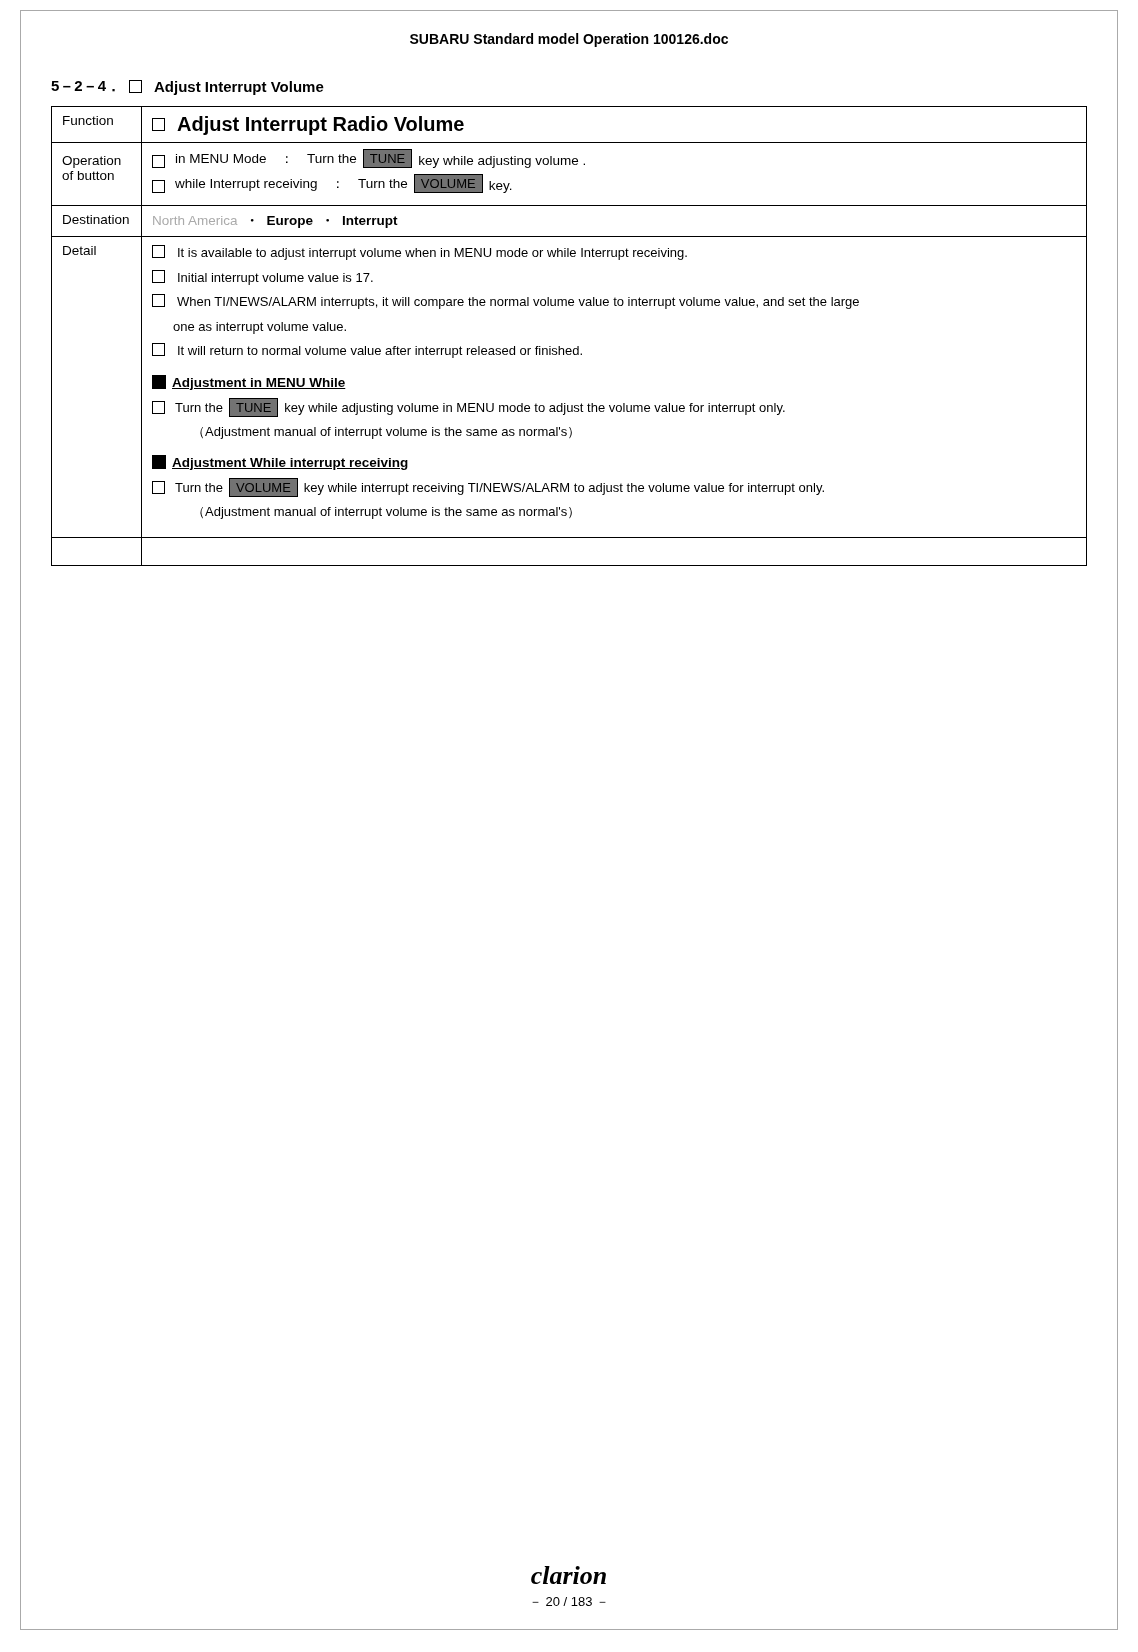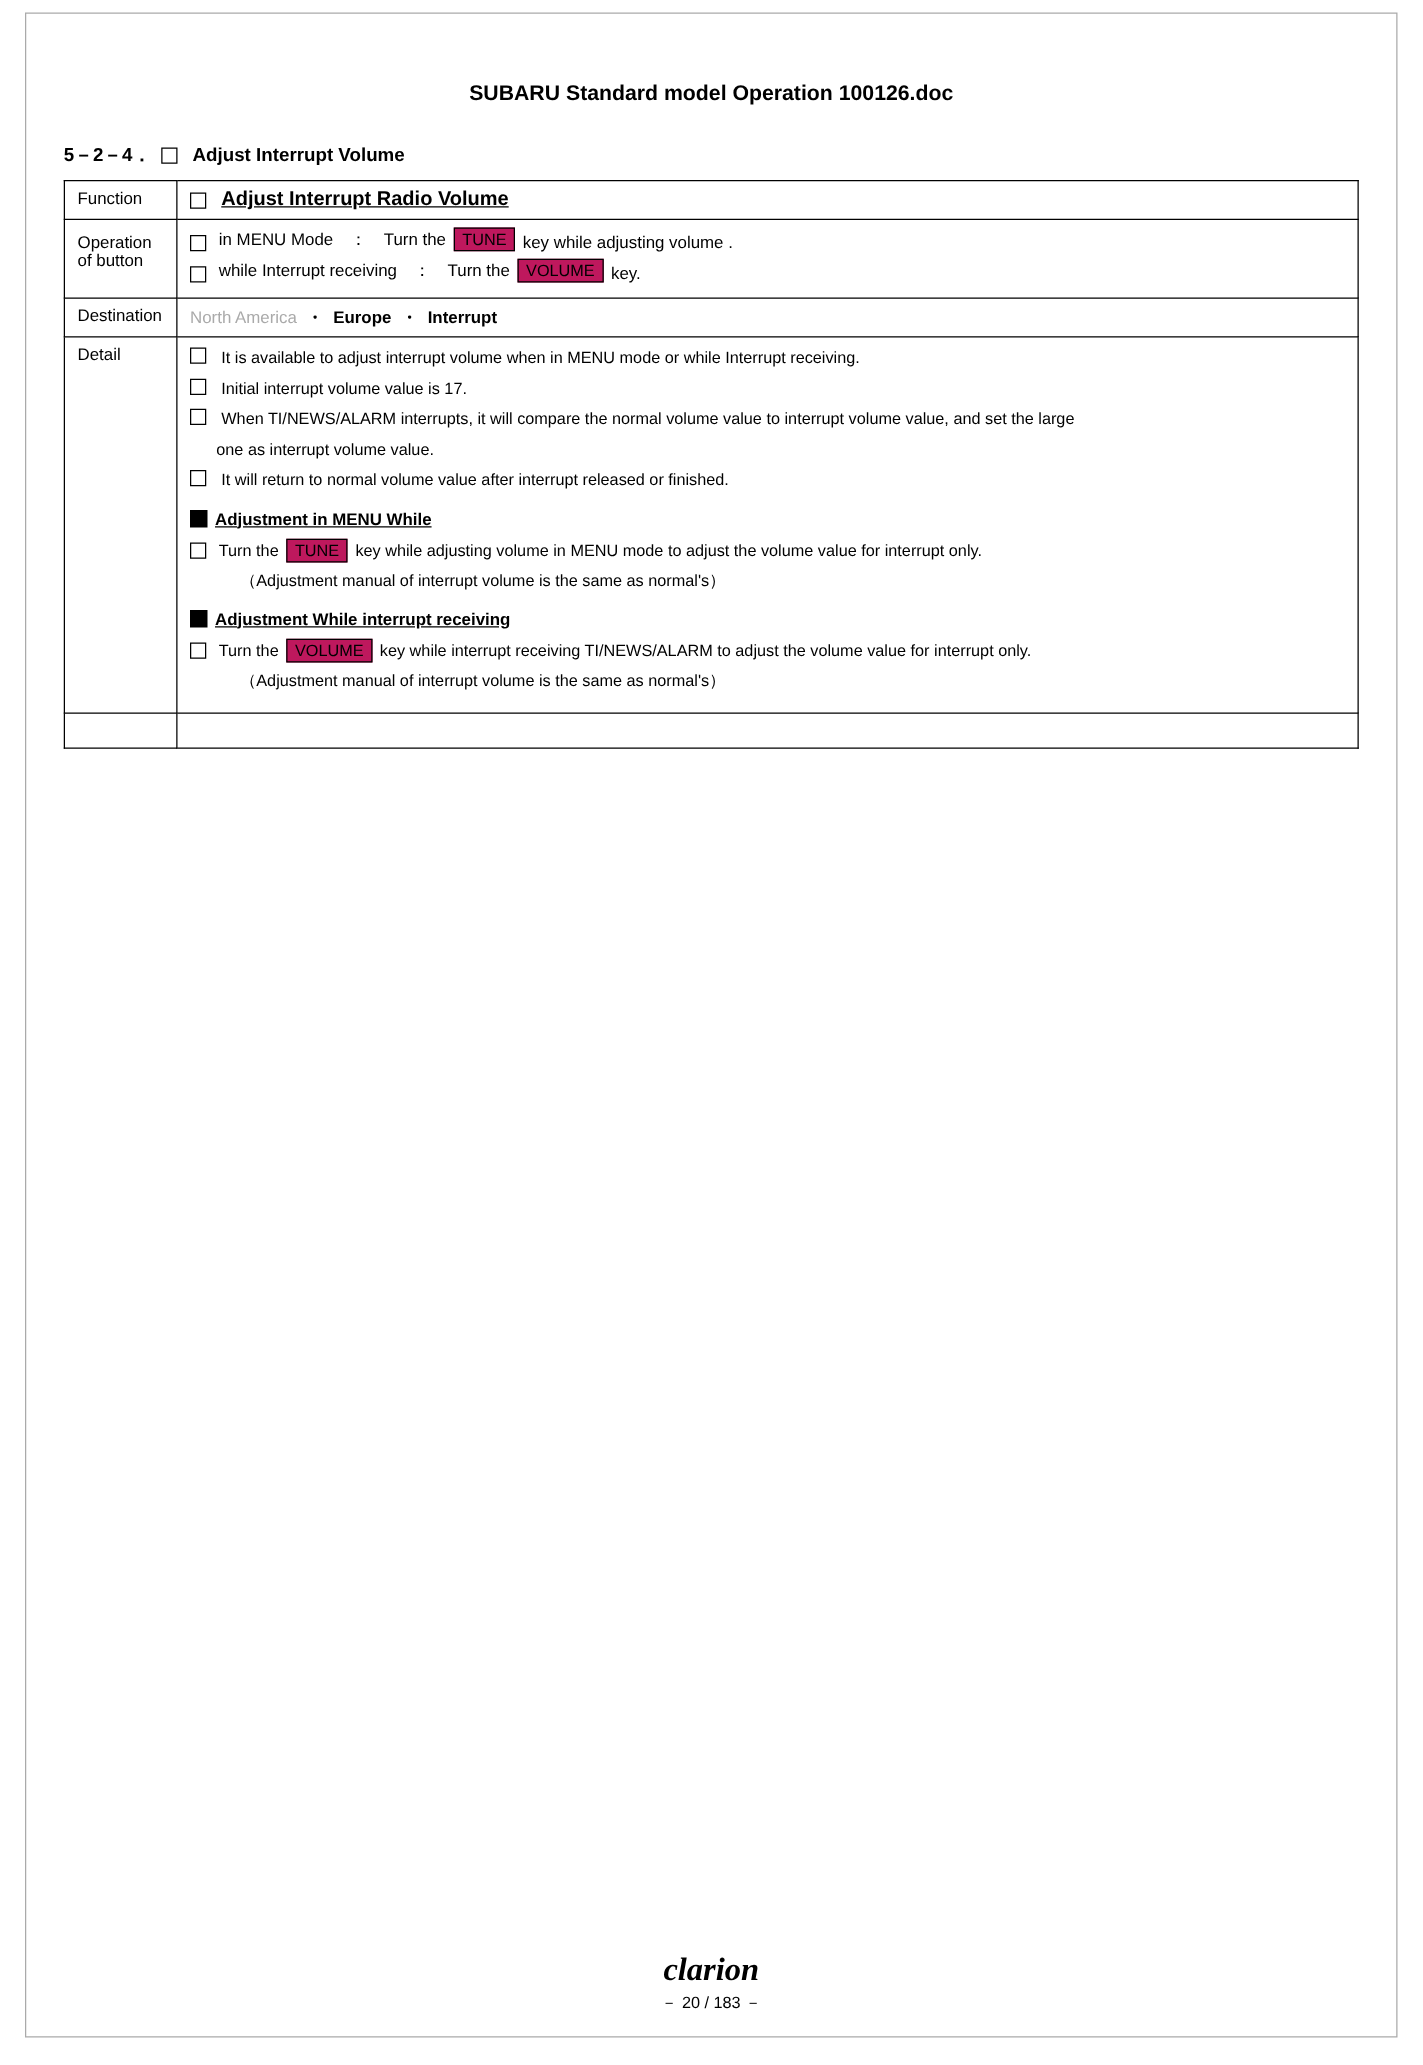--- a/index.html
+++ b/index.html
@@ -15,23 +15,22 @@
     .page-border {
       border: 1px solid #aaaaaa;
       margin: 10px 20px;
       padding: 20px 30px 30px 30px;
       min-height: 1620px;
       position: relative;
     }
     .doc-title {
       text-align: center;
       font-weight: bold;
-      font-size: 17px;
+      font-size: 14px;
       margin-bottom: 30px;
-      margin-top: 34px;
     }
     .section-heading {
       display: flex;
       align-items: center;
       font-size: 15px;
       font-weight: bold;
       margin-bottom: 10px;
       gap: 8px;
     }
     .checkbox-sm {
@@ -60,31 +59,30 @@
       background: #ffffff;
       white-space: nowrap;
     }
     .content-col {
       padding: 8px 14px;
     }
     .function-content {
       display: flex;
       align-items: center;
       gap: 8px;
-      font-size: 16px;
-      font-weight: bold;
-      text-decoration: underline;
+      font-size: 20px;
+      font-weight: bold;
     }
     .key-box {
       display: inline-block;
       border: 1.5px solid #000;
       padding: 1px 6px;
       font-size: 13px;
       font-weight: normal;
-      background: #be185d;
+      background: #737373;
     }
     .operation-row {
       display: flex;
       align-items: flex-end;
       gap: 6px;
       margin-bottom: 6px;
       font-size: 13.5px;
     }
     .destination-cell {
       font-size: 13.5px;

